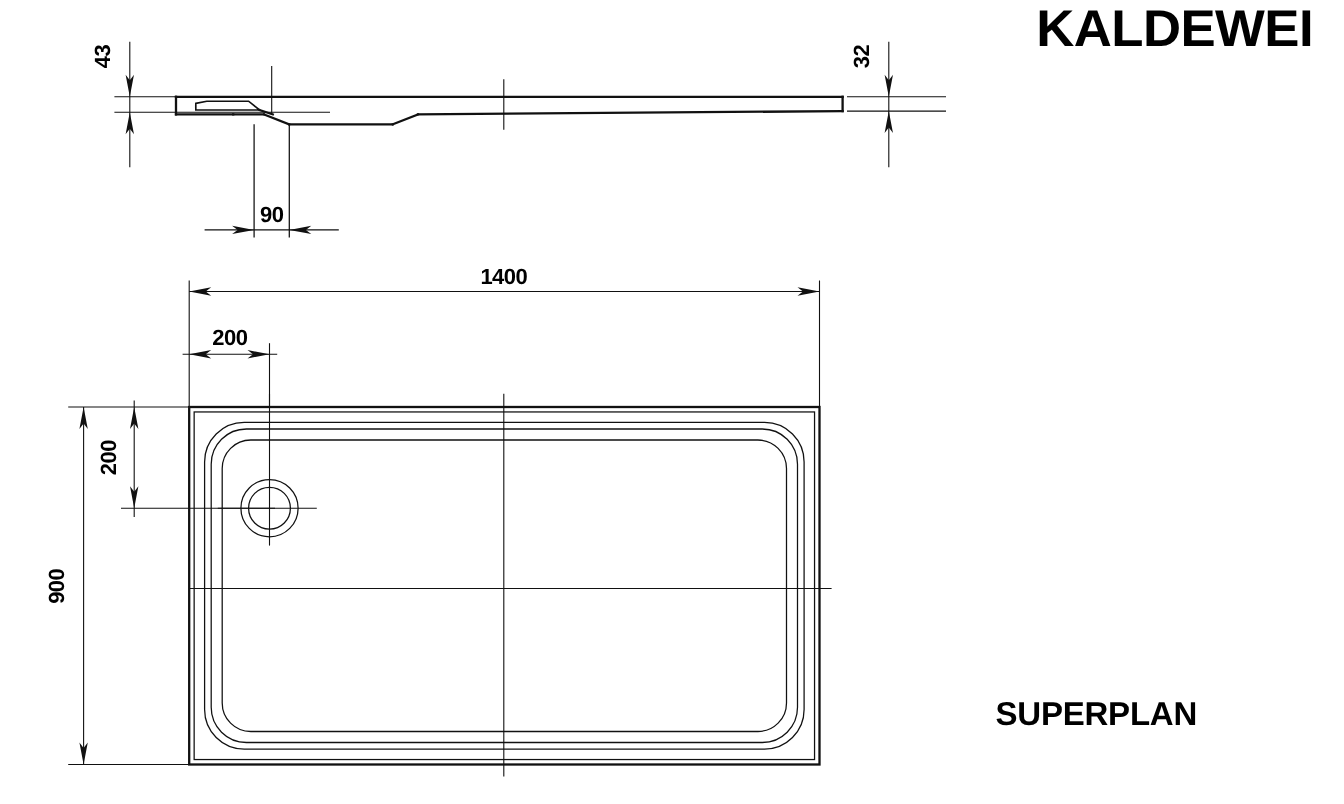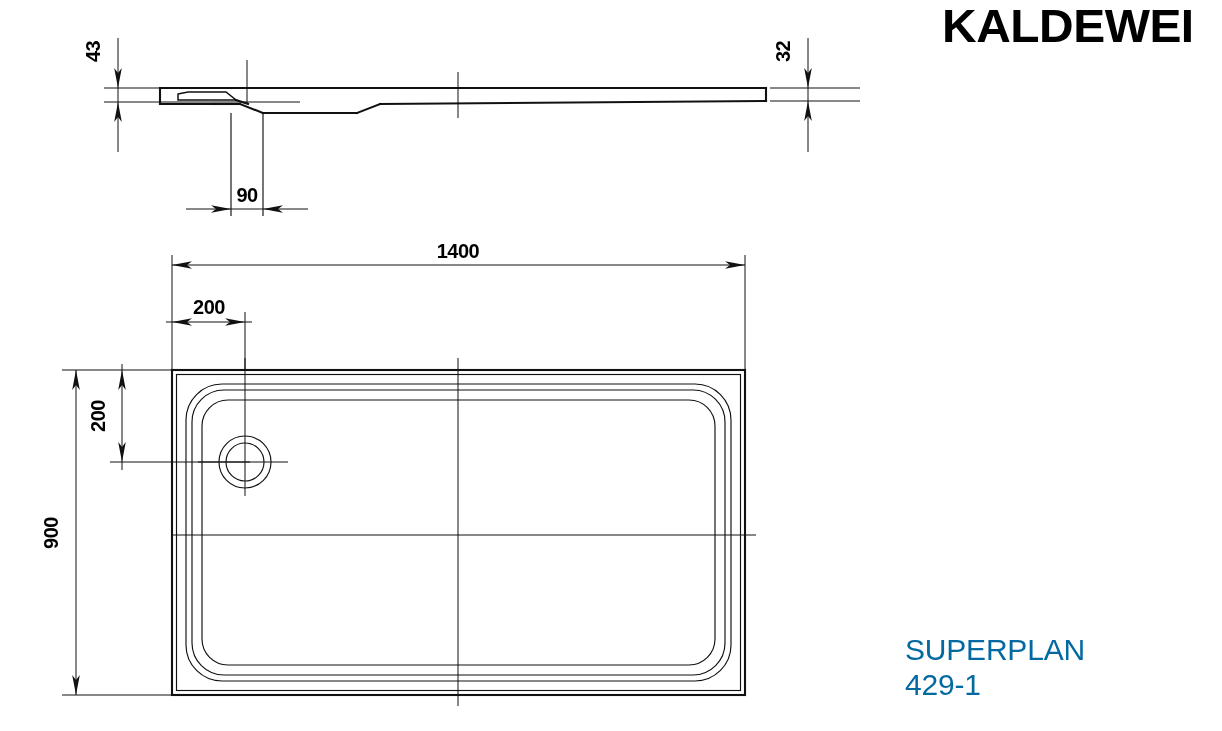--- a/index.html
+++ b/index.html
@@ -79,25 +79,25 @@
     white-space: nowrap;
   }
   #model-block {
     position: absolute;
     left: 905px;
     top: 632px;
     text-align: left;
   }
   .model-line {
     font-family: "Liberation Sans", sans-serif;
-    font-weight: 400;
+    font-weight: 700;
     font-size: 30px;
     line-height: 1.18;
     letter-spacing: -0.2px;
-    color: #0369a1;
+    color: #000000;
     white-space: nowrap;
   }
 </style>
 </head>
 <body>
 
 <div id="drawing-root">
 
   <svg id="tech-drawing" viewBox="0 0 1222 731">
 
@@ -240,16 +240,15 @@
     </g>
 
   </svg>
 
   <div id="logo-block">
     <div id="logo-wordmark">KALDEWEI</div>
   </div>
 
   <div id="model-block">
     <div class="model-line">SUPERPLAN</div>
-    <div class="model-line">429-1</div>
   </div>
 
 </div>
 
 </body></html>

